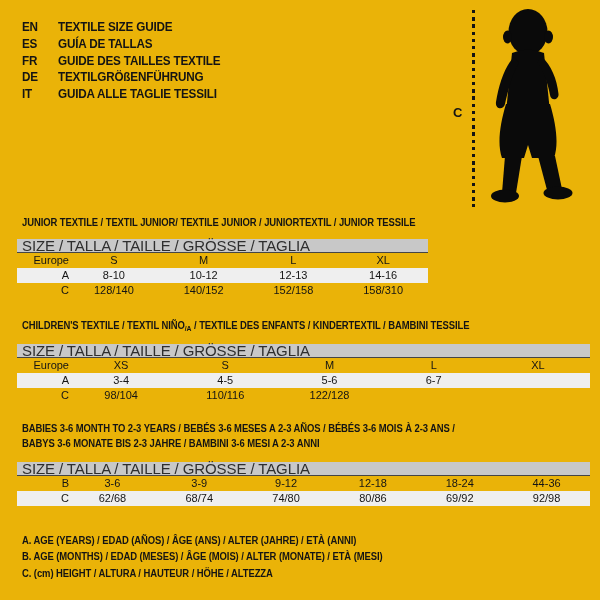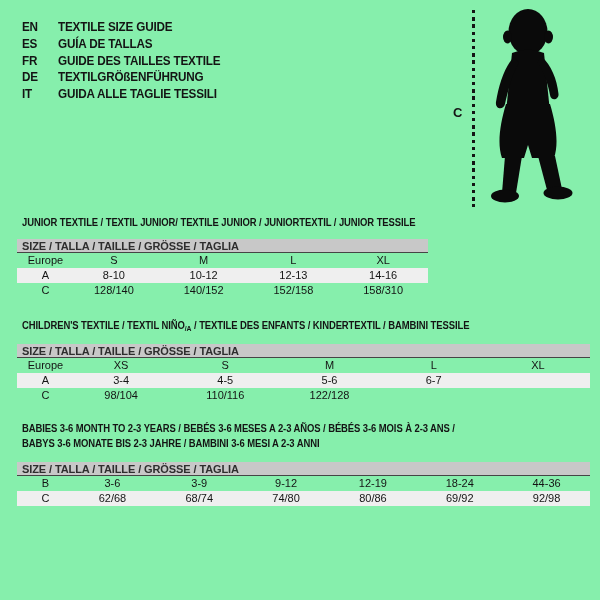--- a/index.html
+++ b/index.html
@@ -1,43 +1,43 @@
 <!DOCTYPE html>
 <html style="--bar: #c8c8c8; --alt: #efefef; --text: #141414;"><head>
 <meta charset="utf-8">
 <style>
   html,body{margin:0;padding:0;background:#fff;}
   .page{
-    position:relative;width:600px;height:600px;background:#86efac;
+    position:relative;width:600px;height:600px;background:#eab308;
     font-family:"Liberation Sans", sans-serif;color:var(--text,#141414);
     overflow:hidden;
   }
   .abs{position:absolute;}
   .bold{font-weight:700;}
   .cond{transform:scaleX(0.86);transform-origin:0 0;white-space:nowrap;}
   .cond9{transform:scaleX(0.9);transform-origin:0 0;white-space:nowrap;}
 
   .lang-grid{
     display:grid;grid-template-columns:40px auto;
     font-size:13px;font-weight:700;line-height:16.8px;letter-spacing:-0.2px;
   }
 
   .sec-title{font-size:11px;font-weight:700;line-height:15px;letter-spacing:-0.1px;}
   .subsc{font-size:8px;vertical-align:-2px;}
 
   .size-bar{
     height:14px;background:var(--bar,#c8c8c8);
     border-bottom:1.5px solid #454545;box-sizing:border-box;
-    font-size:11px;font-weight:700;color:#2e2e2e;
+    font-size:15px;font-weight:400;color:#2e2e2e;
     display:flex;align-items:center;padding-left:5px;letter-spacing:-0.1px;
   }
   .trow{display:grid;height:15px;font-size:11px;}
   .trow.alt{background:var(--alt,#efefef);}
   .tcell{text-align:center;line-height:15px;overflow:hidden;}
-  .tcell.label{text-align:center;padding-left:5px;}
+  .tcell.label{text-align:right;padding-left:5px;}
 
   .footnote{font-size:11px;font-weight:700;line-height:16.3px;letter-spacing:-0.1px;}
 
   .dash-line{
     width:2.5px;
     background:repeating-linear-gradient(to bottom,#141414 0 3.5px,transparent 3.5px 7.2px);
   }
 </style>
 </head>
 <body>
@@ -138,30 +138,35 @@
     <div class="sec-title cond">BABYS 3-6 MONATE BIS 2-3 JAHRE / BAMBINI 3-6 MESI A 2-3 ANNI</div>
   </div>
   <div class="abs" style="left:17px;top:462px;width:573px">
     <div class="size-bar">SIZE / TALLA / TAILLE / GRÖSSE / TAGLIA</div>
     <div>
         <div class="trow" style="grid-template-columns: 52px repeat(6, 1fr);">
           <div class="tcell label">B</div>
           <div class="tcell">3-6</div>
           <div class="tcell">3-9</div>
           <div class="tcell">9-12</div>
-          <div class="tcell">12-19</div>
+          <div class="tcell">12-18</div>
           <div class="tcell">18-24</div>
           <div class="tcell">44-36</div>
         </div>
         <div class="trow alt" style="grid-template-columns: 52px repeat(6, 1fr);">
           <div class="tcell label">C</div>
           <div class="tcell">62/68</div>
           <div class="tcell">68/74</div>
           <div class="tcell">74/80</div>
           <div class="tcell">80/86</div>
           <div class="tcell">69/92</div>
           <div class="tcell">92/98</div>
         </div>
       </div>
   </div>
 
+  <div class="abs" style="left:22px;top:532px">
+    <div class="footnote cond">A. AGE (YEARS) / EDAD (AÑOS) / ÂGE (ANS) / ALTER (JAHRE) / ETÀ (ANNI)</div>
+    <div class="footnote cond">B. AGE (MONTHS) / EDAD (MESES) / ÂGE (MOIS) / ALTER (MONATE) / ETÀ (MESI)</div>
+    <div class="footnote cond">C. (cm) HEIGHT / ALTURA / HAUTEUR / HÖHE / ALTEZZA</div>
+  </div>
 
 </div>
 
 </body></html>

